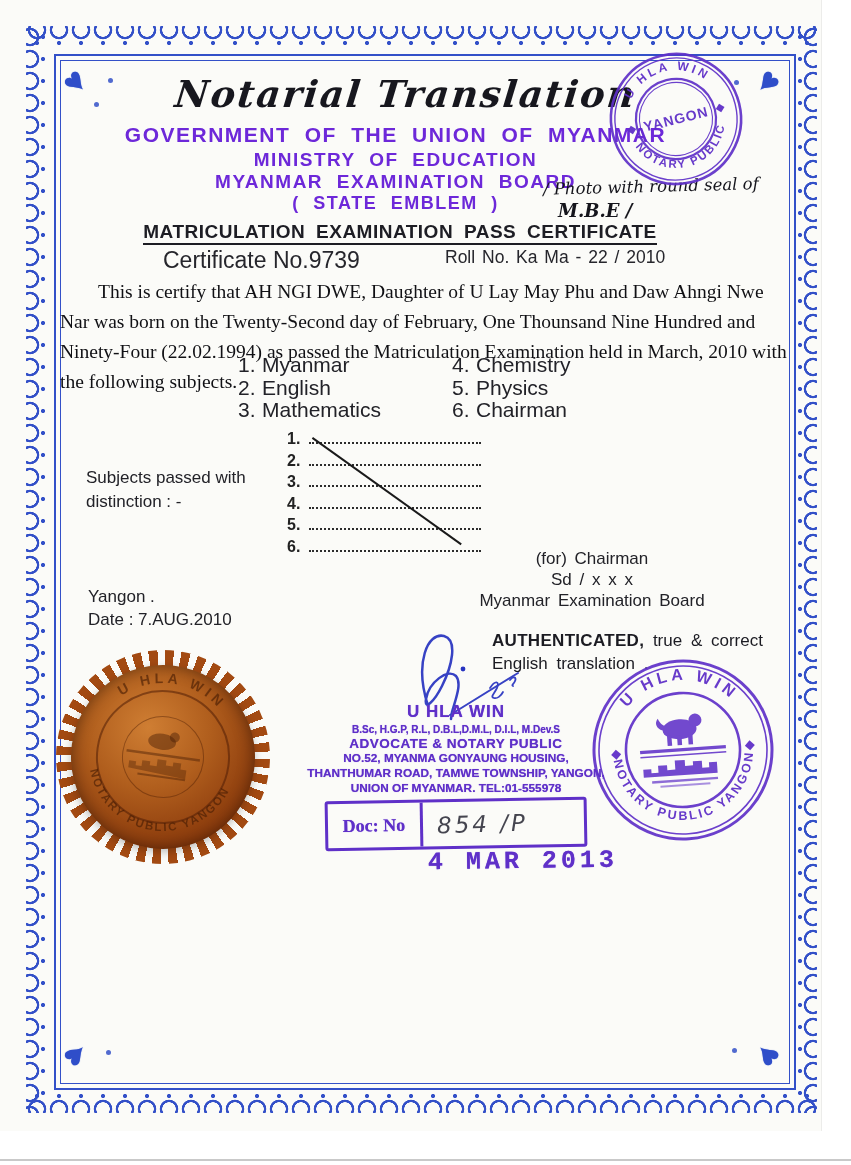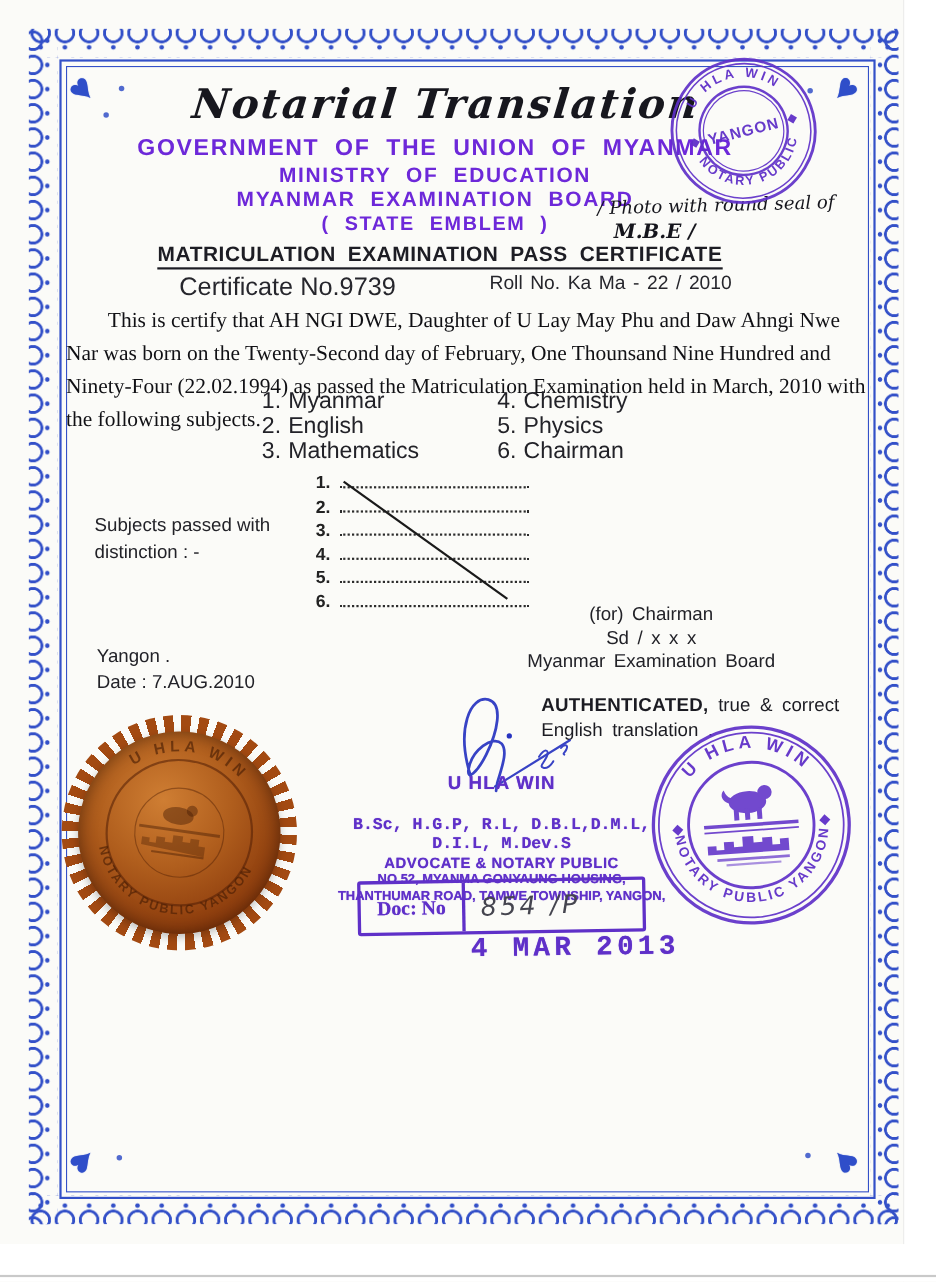--- a/index.html
+++ b/index.html
@@ -75,21 +75,21 @@
     transform:rotate(35.6deg);transform-origin:0 0;}
   .sd-block{position:absolute;left:462px;top:548px;width:260px;text-align:center;
     font-size:17px;line-height:21px;color:#222228;word-spacing:3px;}
   .place-date{position:absolute;left:88px;top:585px;font-size:17px;line-height:23px;color:#222228;}
   .auth{position:absolute;left:492px;top:629px;font-size:17px;line-height:23px;color:#1b1b22;word-spacing:4px;}
   .auth b{letter-spacing:.3px;}
   
   .purple{color:#5f30c8;text-shadow:0 0 .7px #7a53d6;}
   .notary-block{position:absolute;left:295px;top:702px;width:322px;text-align:center;font-weight:bold;}
   .notary-name{font-size:17px;letter-spacing:1px;}
-  .notary-deg{font-size:15px;margin-top:20px;font-family:Liberation Mono, monospace;}
+  .notary-deg{font-size:10px;margin-top:2px;}
   .notary-role{font-size:13.5px;margin-top:1px;letter-spacing:.5px;}
   .notary-addr{font-size:11.8px;line-height:15px;}
   .doc-box{position:absolute;left:325px;top:799px;width:256px;height:44px;
     border:3px solid #5f30c8;border-radius:3px;display:flex;transform:rotate(-1deg);}
   .doc-label{width:92px;border-right:3px solid #5f30c8;display:flex;align-items:center;justify-content:center;
     font-family:"Liberation Serif",serif;font-weight:bold;font-size:18px;}
   .doc-value{flex:1;display:flex;align-items:center;padding-left:14px;
     font-family:"DejaVu Sans",sans-serif;font-style:italic;font-size:23px;color:#45454f;
     letter-spacing:3px;transform:rotate(-1deg);text-shadow:none;}
   .date-stamp{position:absolute;left:428px;top:847px;font-family:"Liberation Mono",monospace;
@@ -198,20 +198,21 @@
     </g>
     <circle cx="65" cy="55" r="2.4" fill="#2733c0"></circle>
   </svg>
 
   <div class="notary-block purple">
     <div class="notary-name">U HLA WIN</div>
     <div class="notary-deg">B.Sc, H.G.P, R.L, D.B.L,D.M.L, D.I.L, M.Dev.S</div>
     <div class="notary-role">ADVOCATE &amp; NOTARY PUBLIC</div>
     <div class="notary-addr">NO.52, MYANMA GONYAUNG HOUSING,</div>
     <div class="notary-addr">THANTHUMAR ROAD, TAMWE TOWNSHIP, YANGON,</div>
+    <div class="notary-addr">UNION OF MYANMAR. TEL:01-555978</div>
   </div>
 
   <div class="doc-box">
     <div class="doc-label purple">Doc: No</div>
     <div class="doc-value">854  /P</div>
   </div>
   <div class="date-stamp purple">4 MAR 2013</div>
 
   <div class="stamp stamp-top">
     <svg viewBox="0 0 138 138" width="138" height="138">

